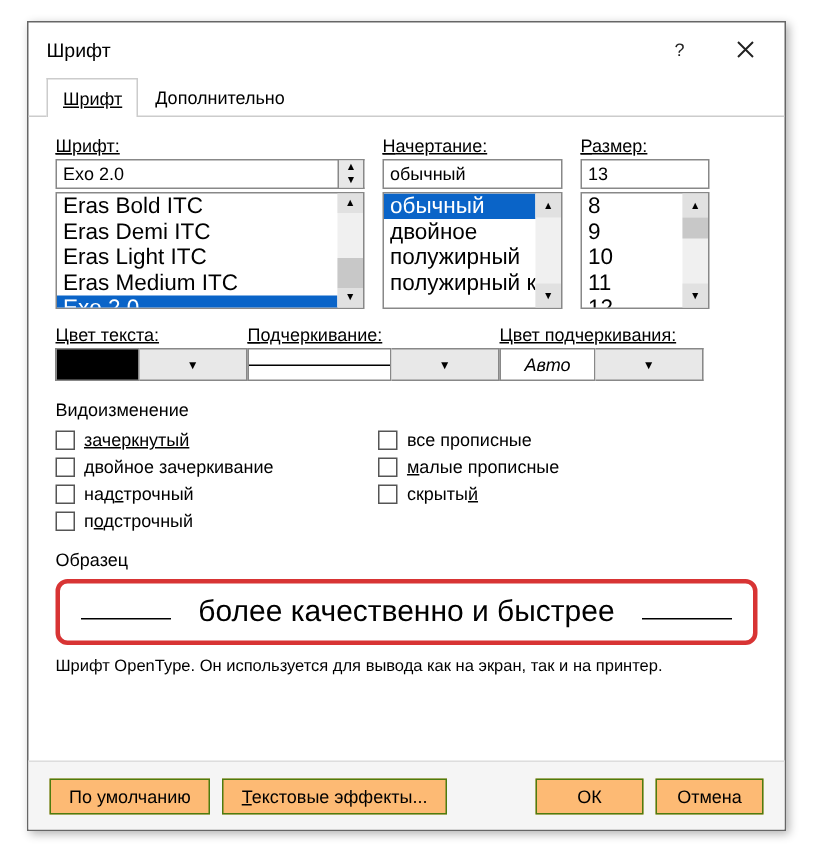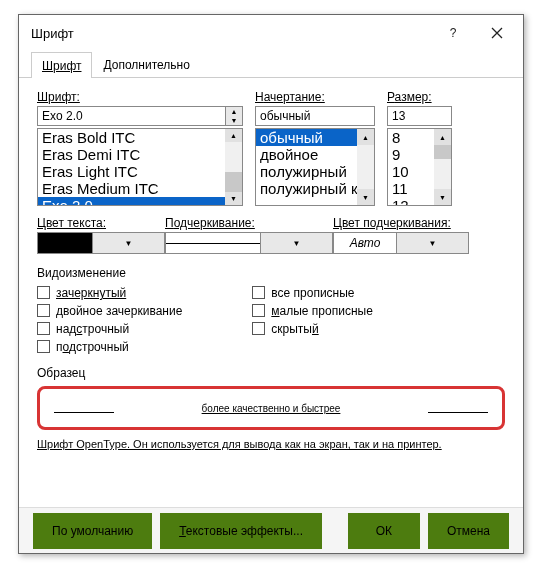--- a/index.html
+++ b/index.html
@@ -30,31 +30,31 @@
 .thumb { background: #c8c8c8; }
 .row-colors { display: flex; margin-top: 10px; }
 .combo { display: flex; height: 22px; }
 .combo .val { border: 1px solid #888; flex: 1; padding: 1px 0; display: flex; align-items: center; justify-content: center; font-style: italic; }
 .combo .val.black { background: #000; }
 .combo .btn { width: 22px; border: 1px solid #888; border-left: none; background: #e8e8e8; display: flex; align-items: center; justify-content: center; font-size: 8px; }
 .fieldset { margin-top: 12px; }
 .fs-label { margin-bottom: 6px; }
 .checks { display: flex; gap: 70px; }
 .checkcol { display: flex; flex-direction: column; gap: 4px; }
-.chk { display: flex; gap: 6px; }
+.chk { display: flex; align-items: center; gap: 6px; }
 .chk .box { width: 13px; height: 13px; border: 1px solid #555; }
 .preview { margin-top: 12px; }
 .pv-box { border: 3px solid #d83434; border-radius: 8px; height: 44px; margin-top: 4px; display: flex; align-items: center; justify-content: center; position: relative; }
 .pv-box::before, .pv-box::after { content: ""; position: absolute; bottom: 14px; width: 60px; height: 1px; background: #000; }
 .pv-box::before { left: 14px; } .pv-box::after { right: 14px; }
-.pv-text { text-decoration: underline; font-size: 10px; }
-.hint { margin-top: 8px; font-size: 11px; text-decoration: underline; }
+.pv-text { font-size: 20px; }
+.hint { margin-top: 8px; font-size: 11px; }
 .btnbar { position: absolute; left: 0; right: 0; bottom: 0; height: 46px; border-top: 1px solid #ddd; display: flex; align-items: center; padding: 0 14px; gap: 8px; background: #f5f5f5; }
 .btnbar .spacer { flex: 1; }
-.btn { border: 7px solid #4d7c0f; background: #4d7c0f; padding: 4px 12px; min-width: 72px; text-align: center; }
+.btn { border: 1px solid #4d7c0f; background: #fdba74; padding: 4px 12px; min-width: 72px; text-align: center; }
 </style>
 </head>
 <body>
 
 <div class="dialog">
   <div class="titlebar">
     <div class="title">Шрифт</div>
     <div class="tb-btn">?</div>
     <div class="tb-btn">
       <svg width="12" height="12" viewBox="0 0 12 12">
@@ -108,21 +108,21 @@
             <div class="item">полужирный курсив</div>
           </div>
           <div class="scroll">
               <div class="arr">▲</div>
               <div style="flex:1"></div>
               <div class="arr">▼</div>
             </div>
         </div>
       </div>
 
-      <div class="col" style="width:65px">
+      <div class="col" style="width:86px">
         <div class="label"><span class="underl">Р</span>азмер:</div>
         <input class="txt" value="13" style="">
         <div class="listbox">
           <div class="items">
             <div class="item">8</div>
             <div class="item">9</div>
             <div class="item">10</div>
             <div class="item">11</div>
             <div class="item">12</div>
           </div>

